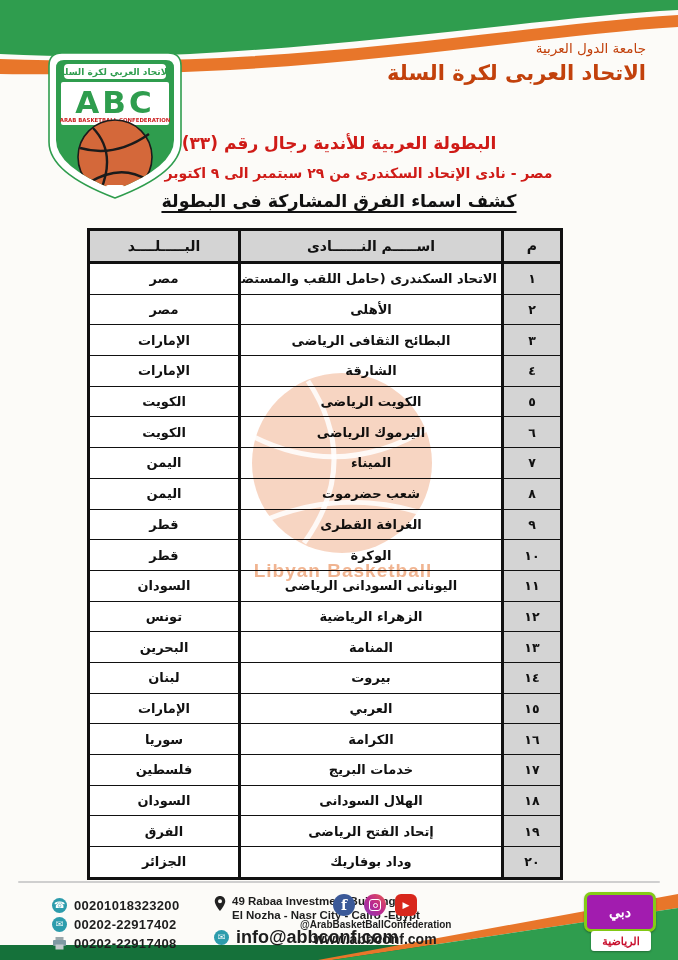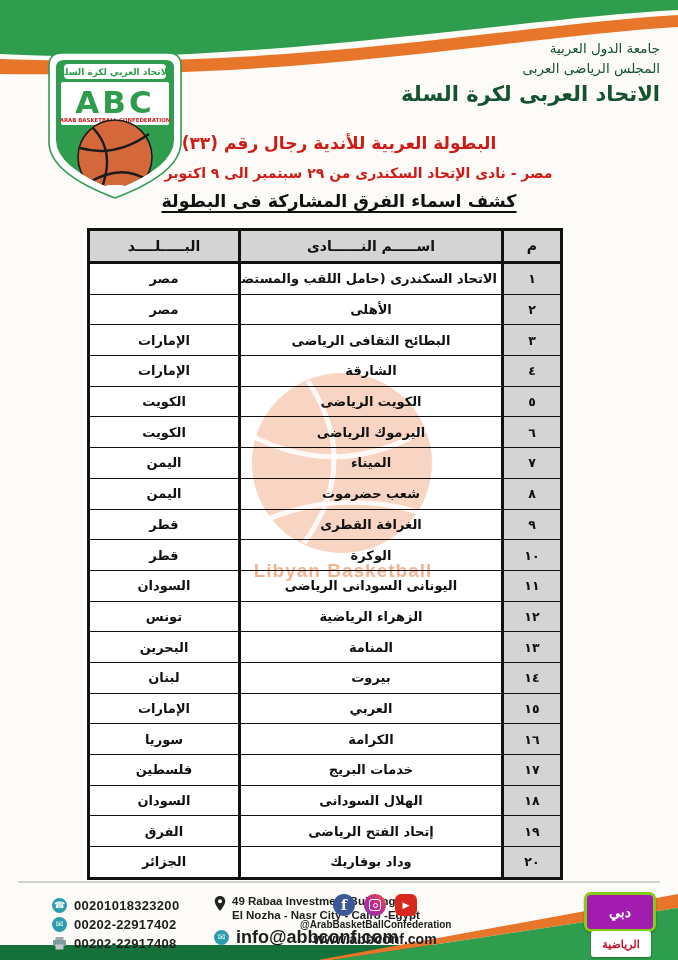--- a/index.html
+++ b/index.html
@@ -7,21 +7,21 @@
     width:678px;height:960px;position:relative;overflow:hidden;
     background:#fcfbf8;
     font-family:"DejaVu Sans",sans-serif;
   }
   svg text{font-family:"DejaVu Sans",sans-serif;}
   
   .top-banner{position:absolute;top:0;left:0;z-index:1;}
   
   .abc-logo{position:absolute;left:44px;top:50px;z-index:4;}
   
-  .org-block{position:absolute;top:38px;right:18px;z-index:3;text-align:right;direction:rtl;color:#14532d;}
+  .org-block{position:absolute;top:38px;right:32px;z-index:3;text-align:right;direction:rtl;color:#c2410c;}
   .org-line1{font-size:13.5px;line-height:20px;}
   .org-line2{font-size:13.5px;line-height:21px;}
   .org-line3{font-size:21px;font-weight:bold;line-height:30px;}
   
   .titles{position:absolute;left:90px;right:90px;top:130px;text-align:center;direction:rtl;z-index:3;}
   .title-red1{color:#cf1b17;font-weight:bold;font-size:17px;line-height:26px;}
   .title-red2{color:#cf1b17;font-weight:bold;font-size:14px;line-height:26px;margin-top:4px;}
   .title-black{color:#111;font-weight:bold;font-size:17.5px;line-height:26px;margin-top:2px;
     text-decoration:underline;text-underline-offset:4px;text-decoration-thickness:1.5px;}
   
@@ -70,21 +70,21 @@
   .si.ig{background:linear-gradient(45deg,#8a3ab9,#bc2a8d,#e95950);}
   .ig-lens{width:10px;height:10px;border:1.6px solid #fff;border-radius:3px;position:relative;}
   .ig-lens::after{content:"";position:absolute;left:2.6px;top:2.6px;width:3px;height:3px;border:1.2px solid #fff;border-radius:50%;}
   .si.yt{background:#d8271c;border-radius:6px;font-size:9px;}
   .social-handle{font-size:10px;font-weight:bold;}
   .social-www{font-size:14px;font-weight:bold;margin-top:1px;}
   .dubai-logo{position:absolute;left:586px;top:4px;width:70px;text-align:center;direction:rtl;}
   .dubai-red{width:66px;height:34px;margin:0 auto;background:#a21caf;border:3px solid #84cc16;border-radius:7px;
     box-shadow:0 1px 2px rgba(0,0,0,.35);display:flex;align-items:center;justify-content:center;
     color:#fff;font-weight:bold;font-size:14px;line-height:1;}
-  .dubai-white{width:60px;height:26px;margin:-1px auto 0;background:#fff;border-radius:3px;
+  .dubai-white{width:60px;height:20px;margin:-1px auto 0;background:#fff;border-radius:3px;
     box-shadow:0 1px 2px rgba(0,0,0,.3);display:flex;align-items:center;justify-content:center;
     color:#c8102e;font-weight:bold;font-size:11px;line-height:1;}
   .bottom-banner{position:absolute;bottom:0;left:0;z-index:5;}
 </style>
 </head>
 <body>
 
 <svg class="top-banner" width="678" height="92" viewBox="0 0 678 92">
   <path d="M0,0 H678 V10 C560,16 380,44 190,54 C120,57.5 60,57 0,54 Z" fill="#2f9d4e"></path>
   <path d="M0,59 C80,62 150,61 220,58 C400,49 560,22 678,15 V27 C560,34 400,61 230,70 C150,74 70,75 0,74 Z" fill="#e8762a"></path>
@@ -107,21 +107,20 @@
       <path d="M49,78 Q73,103 56,142" fill="none" stroke="#1b1b1b" stroke-width="2.4"></path>
       <path d="M36,98 Q71,108 105,84" fill="none" stroke="#1b1b1b" stroke-width="2.4"></path>
       <path d="M44,133 Q77,113 103,130" fill="none" stroke="#1b1b1b" stroke-width="2.4"></path>
     </g>
     <rect x="62" y="135" width="18" height="7" rx="2" fill="#ffffff"></rect>
   </svg>
 </div>
 
 <div class="org-block">
   <div class="org-line1">جامعة الدول العربية</div>
-  <div class="org-line2">المجلس الرياضى العربى</div>
   <div class="org-line3">الاتحاد العربى لكرة السلة</div>
 </div>
 
 <div class="titles">
   <div class="title-red1">البطولة العربية للأندية رجال رقم (٣٣)</div>
   <div class="title-red2">مصر - نادى الإتحاد السكندرى من ٢٩ سبتمبر الى ٩ اكتوبر ٢٠٢١</div>
   <div class="title-black">كشف اسماء الفرق المشاركة فى البطولة</div>
 </div>
 
 <table class="doc-table">

